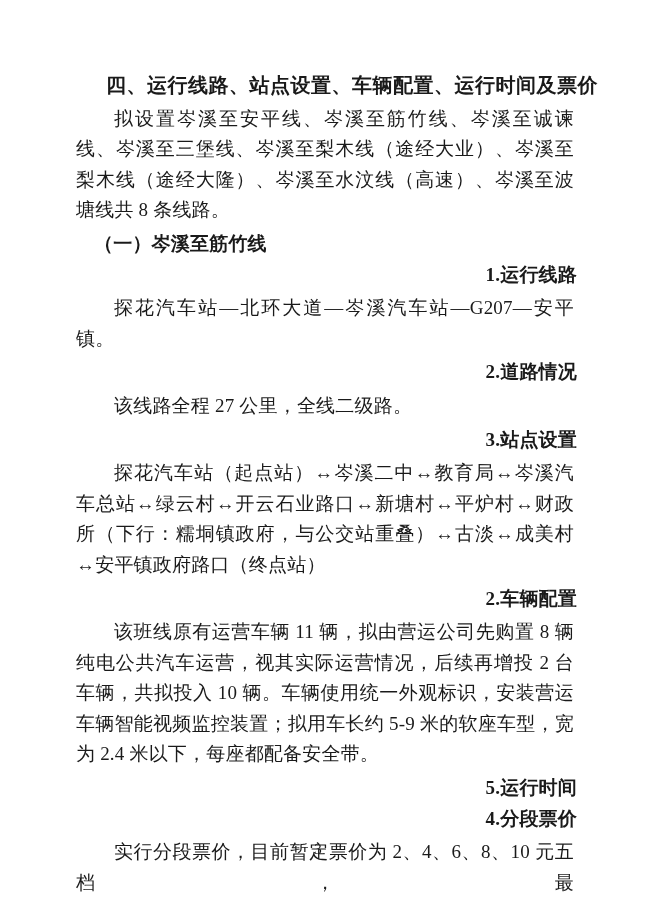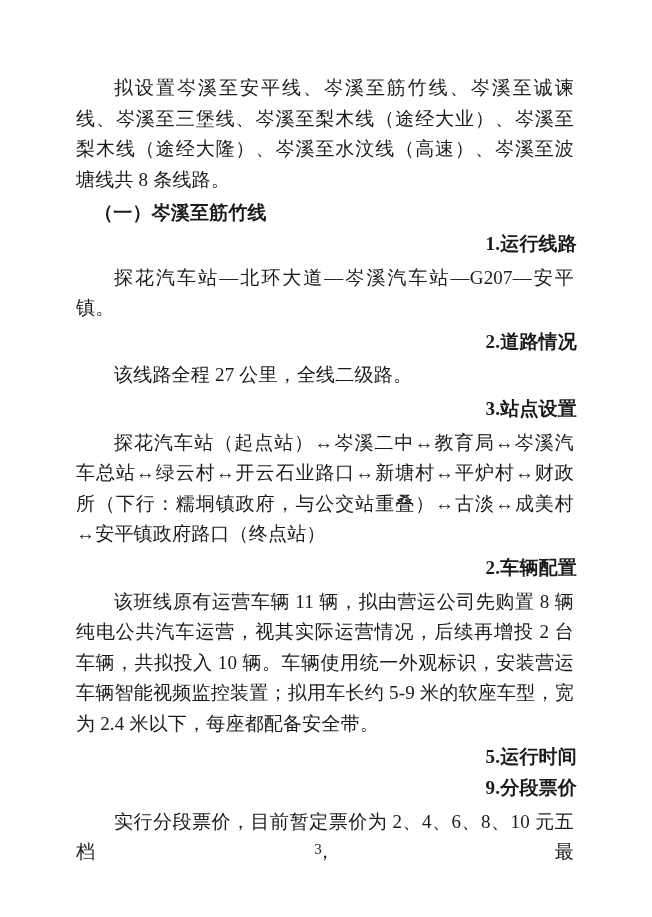--- a/index.html
+++ b/index.html
@@ -62,38 +62,39 @@
     font-size: 15px;
     color: #1a1a1a;
   }
 </style>
 </head>
 <body>
 
 <div class="page">
   <div class="content">
 
+    <div class="doc-title">四、运行线路、站点设置、车辆配置、运行时间及票价</div>
 
     <p class="para">拟设置岑溪至安平线、岑溪至筋竹线、岑溪至诚谏线、岑溪至三堡线、岑溪至梨木线（途经大业）、岑溪至梨木线（途经大隆）、岑溪至水汶线（高速）、岑溪至波塘线共 8 条线路。</p>
 
     <div class="section-heading">（一）岑溪至筋竹线</div>
 
     <div class="item-label">1.运行线路</div>
     <p class="para">探花汽车站—北环大道—岑溪汽车站—G207—安平镇。</p>
 
     <div class="item-label">2.道路情况</div>
     <p class="para">该线路全程 27 公里，全线二级路。</p>
 
     <div class="item-label">3.站点设置</div>
     <p class="para">探花汽车站（起点站）↔岑溪二中↔教育局↔岑溪汽车总站↔绿云村↔开云石业路口↔新塘村↔平炉村↔财政所（下行：糯垌镇政府，与公交站重叠）↔古淡↔成美村↔安平镇政府路口（终点站）</p>
 
     <div class="item-label">2.车辆配置</div>
     <p class="para">该班线原有运营车辆 11 辆，拟由营运公司先购置 8 辆纯电公共汽车运营，视其实际运营情况，后续再增投 2 台车辆，共拟投入 10 辆。车辆使用统一外观标识，安装营运车辆智能视频监控装置；拟用车长约 5-9 米的软座车型，宽为 2.4 米以下，每座都配备安全带。</p>
 
     <div class="item-label">5.运行时间</div>
 
-    <div class="item-label">9.分段票价</div>
+    <div class="item-label">4.分段票价</div>
     <p class="para para-fill">实行分段票价，目前暂定票价为 2、4、6、8、10 元五档，最</p>
 
   </div>
 
   <div class="pageno">3</div>
 </div>
 
 </body></html>

